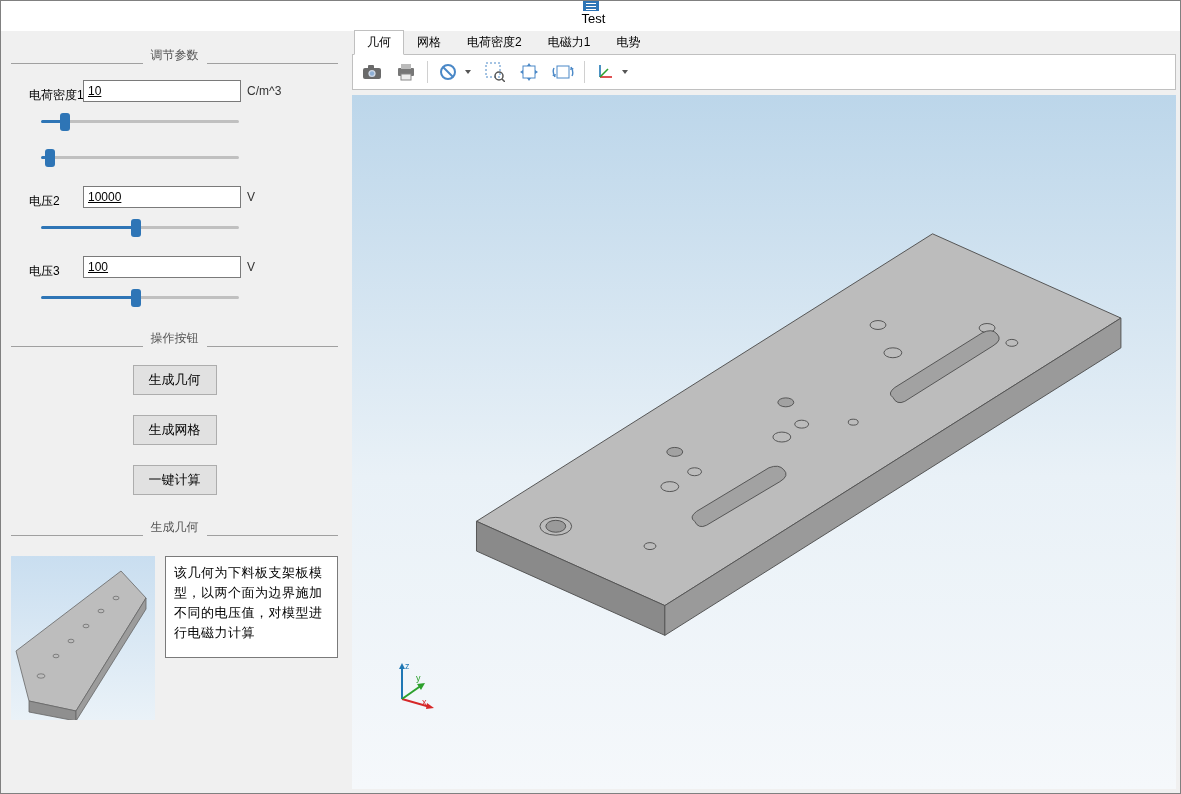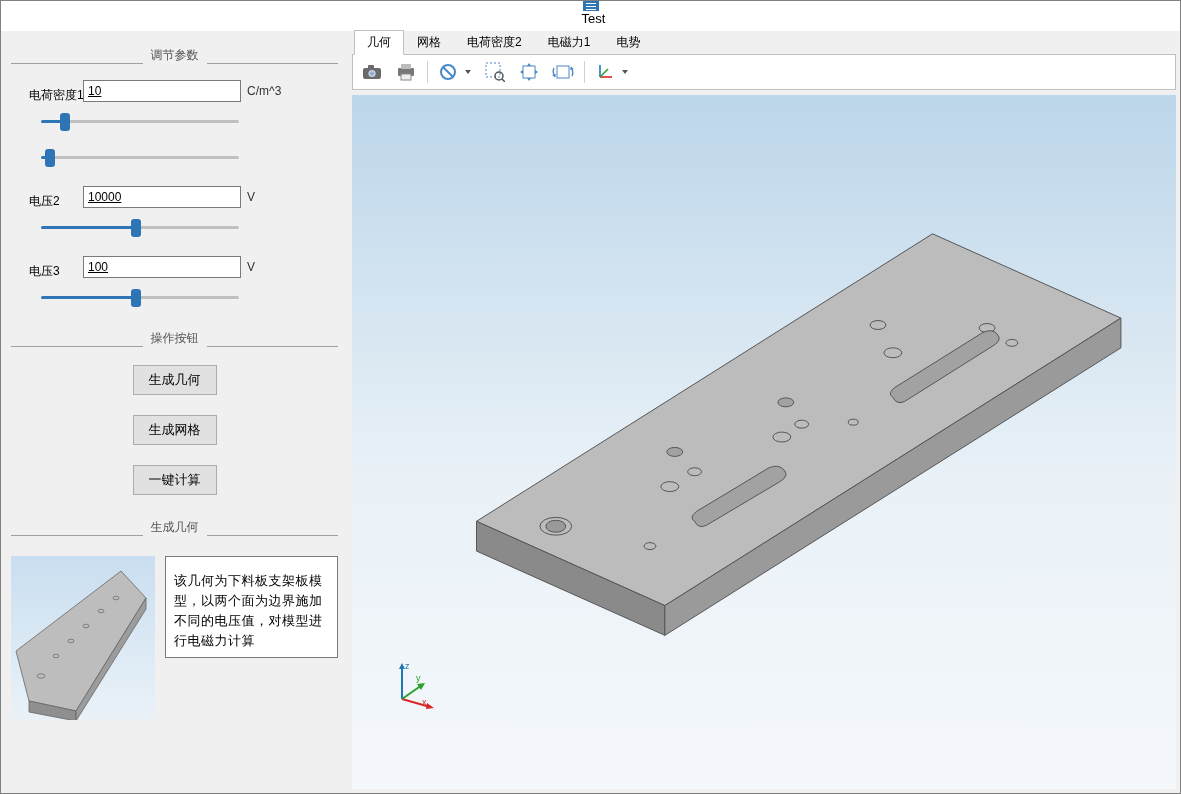--- a/index.html
+++ b/index.html
@@ -155,21 +155,21 @@
   border: none;
   position: relative;
   overflow: hidden;
 }
 .thumb svg { position: absolute; top: 0; left: 0; }
 .desc-box {
   flex: 1;
   height: 102px;
   background: #fff;
   border: 1px solid #7a7a7a;
-  padding: 14px 8px;
+  padding: 6px 8px;
   font-size: 13px;
   line-height: 1.55;
   letter-spacing: 0.5px;
 }
 .main {
   flex: 1;
   display: flex;
   flex-direction: column;
   background: #f0f0f0;
   min-width: 0;

